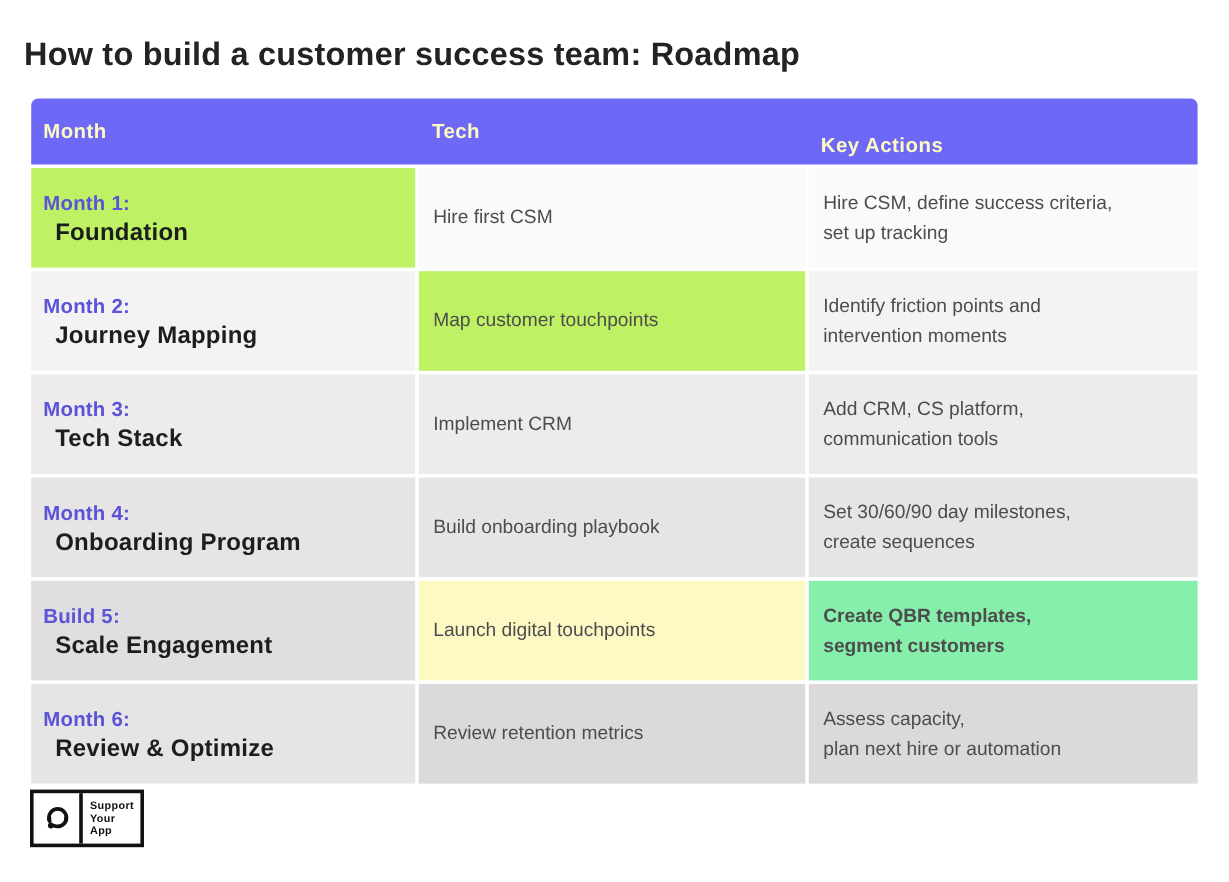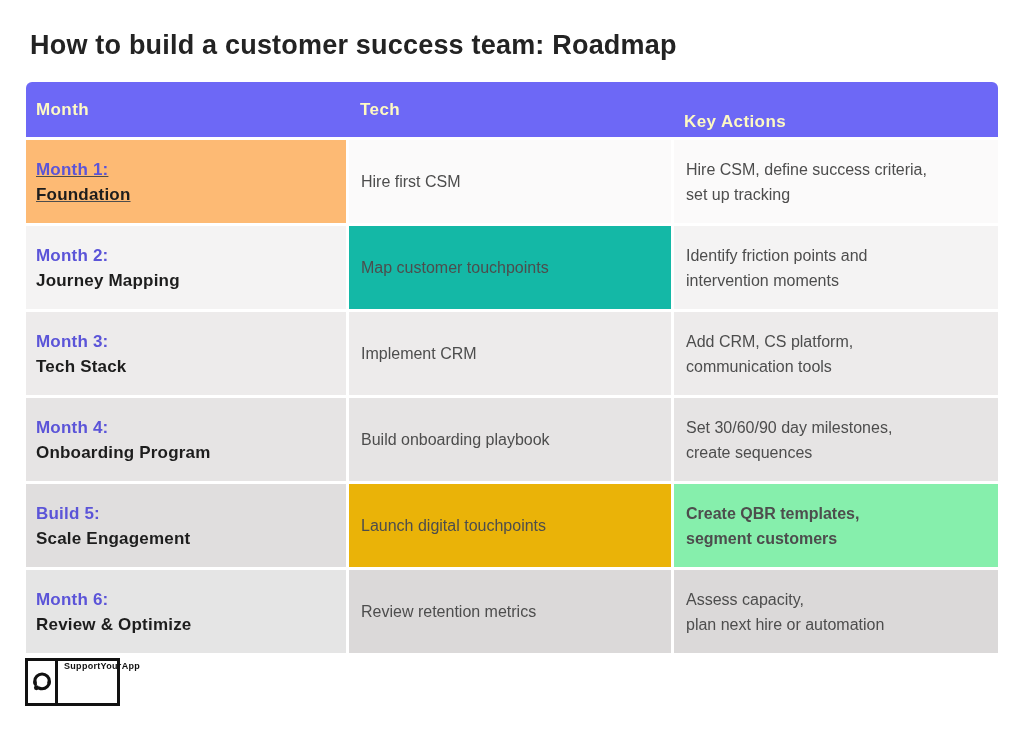--- a/index.html
+++ b/index.html
@@ -13,21 +13,21 @@
   html,body{width:1024px;height:735px;}
   body{
     background:#ffffff;
     font-family:"Liberation Sans", sans-serif;
     position:relative;
     overflow:hidden;
     border-radius:22px;
   }
   .page-title{
     position:absolute;
-    left:30px; top:30px;
+    left:20px; top:30px;
     font-size:27px;
     font-weight:800;
     letter-spacing:0.2px;
     color:var(--title-text);
   }
   .roadmap-table{
     position:absolute;
     left:26px; top:82px;
     width:972px;
   }
@@ -74,43 +74,44 @@
   .month-label{
     color:var(--accent);
     font-weight:800;
     font-size:17px;
     line-height:25px;
     letter-spacing:0.2px;
   }
   .month-name{
     color:var(--name-text);
     font-weight:800;
-    font-size:17px;
+    font-size:20px;
     line-height:25px;
     letter-spacing:0.2px;
+    margin-left:10px;
   }
   .logo{
     position:absolute;
     left:25px; top:658px;
     width:95px; height:48px;
     border:3px solid #111;
     display:flex;
     background:#fff;
   }
   .logo-icon-cell{
     width:41px;
     border-right:3px solid #111;
     display:flex;
     align-items:center;
     justify-content:center;
   }
   .logo-text-cell{
     flex:1;
     display:flex;
-    flex-direction:row;
+    flex-direction:column;
     justify-content:center;
     padding-left:6px;
   }
   .logo-line{
     font-size:9px;
     line-height:10.5px;
     font-weight:700;
     letter-spacing:0.3px;
     color:#111;
   }
@@ -121,35 +122,35 @@
 <h1 class="page-title">How to build a customer success team: Roadmap</h1>
 
 <div class="roadmap-table">
   <div class="table-header">
     <div class="th c1">Month</div>
     <div class="th c2">Tech</div>
     <div class="th c3">Key Actions</div>
   </div>
   <div class="table-body">
   <div class="row">
-    <div class="cell month" style="background: #fdba74; text-decoration: underline;">
+    <div class="cell month" style="background: #bef264;">
       <span class="month-label">Month 1:</span>
       <span class="month-name">Foundation</span>
     </div>
     <div class="cell focus" style="background: rgb(251, 250, 250);">Hire first CSM</div>
     <div class="cell actions" style="background: rgb(251, 250, 250);">Hire CSM, define success criteria,
 set up tracking</div>
   </div>
 
   <div class="row">
     <div class="cell month" style="background: rgb(244, 243, 243);">
       <span class="month-label">Month 2:</span>
       <span class="month-name">Journey Mapping</span>
     </div>
-    <div class="cell focus" style="background: #14b8a6;">Map customer touchpoints</div>
+    <div class="cell focus" style="background: #bef264;">Map customer touchpoints</div>
     <div class="cell actions" style="background: rgb(244, 243, 243);">Identify friction points and
 intervention moments</div>
   </div>
 
   <div class="row">
     <div class="cell month" style="background: rgb(237, 235, 235);">
       <span class="month-label">Month 3:</span>
       <span class="month-name">Tech Stack</span>
     </div>
     <div class="cell focus" style="background: rgb(237, 235, 235);">Implement CRM</div>
@@ -165,21 +166,21 @@
     <div class="cell focus" style="background: rgb(230, 228, 228);">Build onboarding playbook</div>
     <div class="cell actions" style="background: rgb(230, 228, 228);">Set 30/60/90 day milestones,
 create sequences</div>
   </div>
 
   <div class="row">
     <div class="cell month" style="background: rgb(224, 222, 222);">
       <span class="month-label">Build 5:</span>
       <span class="month-name">Scale Engagement</span>
     </div>
-    <div class="cell focus" style="background: #eab308;">Launch digital touchpoints</div>
+    <div class="cell focus" style="background: #fef9c3;">Launch digital touchpoints</div>
     <div class="cell actions" style="background: #86efac; font-weight: bold;">Create QBR templates,
 segment customers</div>
   </div>
 
   <div class="row">
     <div class="cell month" style="background: #e5e5e5;">
       <span class="month-label">Month 6:</span>
       <span class="month-name">Review &amp; Optimize</span>
     </div>
     <div class="cell focus" style="background: rgb(219, 217, 217);">Review retention metrics</div>

